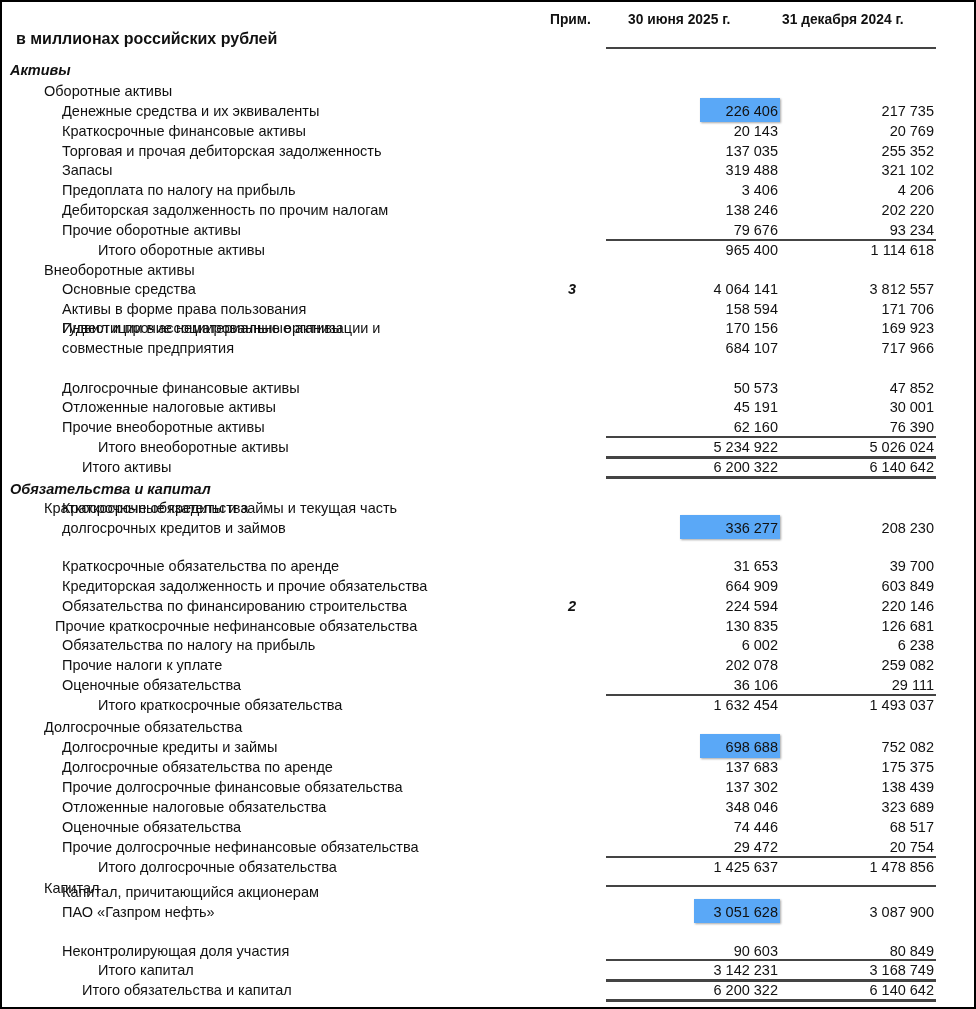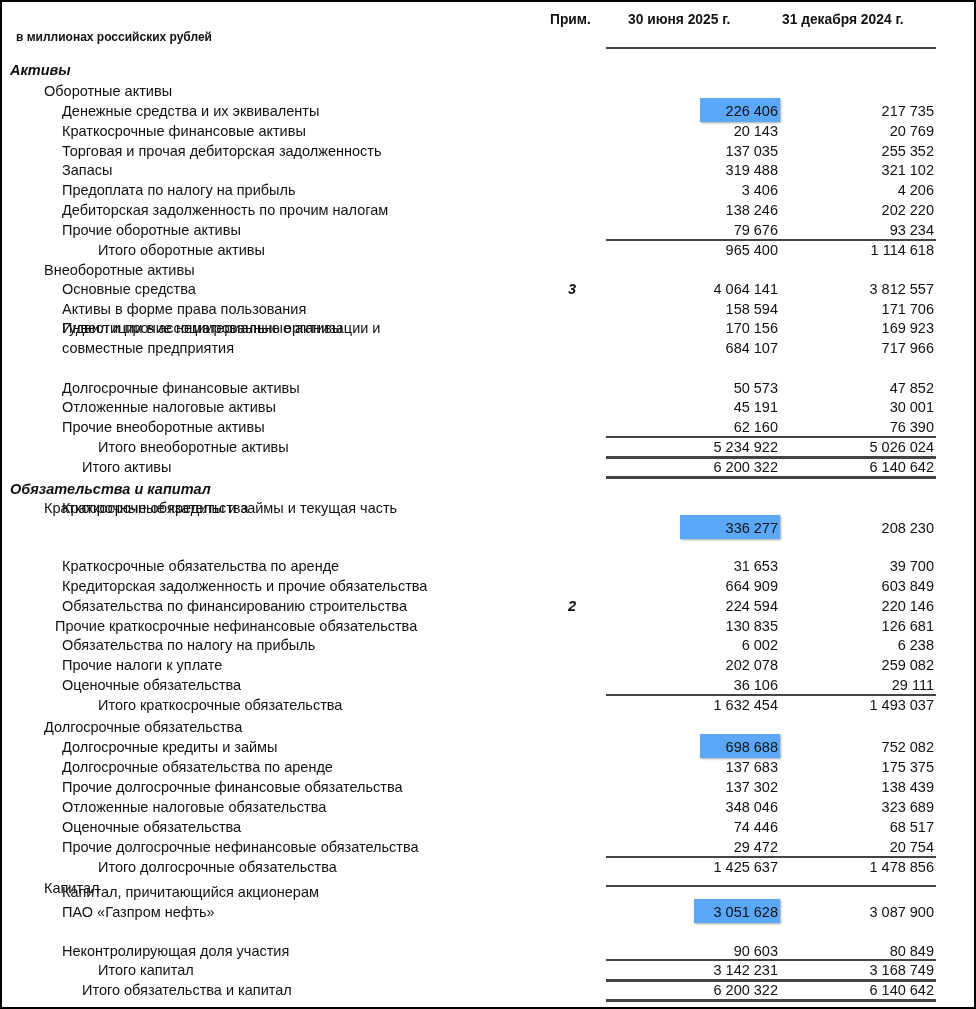--- a/index.html
+++ b/index.html
@@ -1,21 +1,21 @@
 <!DOCTYPE html>
 <html><head>
 <meta charset="utf-8">
 <style>
   html, body { margin: 0; padding: 0; background: #fff; }
   body { width: 976px; height: 1009px; position: relative; overflow: hidden;
          font-family: "Liberation Sans", sans-serif; color: #111; }
   .frame { position: absolute; left: 0; top: 0; width: 972px; height: 1005px;
            border: 2px solid #000; background: #fff; }
   .hdr { position: absolute; top: 8px; font-size: 15px; font-weight: bold; transform: scaleX(0.92); transform-origin: left; }
-  .units { position: absolute; left: 14px; top: 28px; font-size: 12px; font-weight: bold; }
+  .units { position: absolute; left: 14px; top: 28px; font-size: 16px; font-weight: bold; }
   .hline { position: absolute; height: 0; border-top: 2px solid #444; }
   .row { position: absolute; left: 0; width: 976px; height: 20px; font-size: 14.5px; line-height: 20px; }
   .lbl { position: absolute; white-space: nowrap; }
   .note { position: absolute; left: 560px; width: 20px; text-align: center; font-weight: bold; font-style: italic; }
   .v1 { position: absolute; right: 200px; text-align: right; white-space: nowrap; }
   .v2 { position: absolute; right: 44px; text-align: right; white-space: nowrap; }
   .bold { font-weight: normal; }
   .ital { font-style: italic; font-weight: bold; }
   .hl { position: absolute; background: #5aa8f7; box-shadow: 1px 1px 2px rgba(0,0,0,0.35); }
   .v1 span, .v2 span { position: relative; z-index: 2; }
@@ -132,20 +132,21 @@
       </div>
       <div class="hline" style="left: 604px; width: 330px; top: 454px; border-top-width: 3px;"></div>
       <div class="hline" style="left: 604px; width: 330px; top: 474px; border-top-width: 3px;"></div>
       <div class="row" style="top: 477px;">
         <div class="lbl ital" style="left: 8px;">Обязательства и капитал</div>
       </div>
       <div class="row" style="top: 496px;">
         <div class="lbl bold" style="left: 42px;">Краткосрочные обязательства</div>
       </div>
       <div class="row" style="top: 516px;">
+        <div class="lbl" style="left: 60px;">долгосрочных кредитов и займов</div>
         <div class="lbl" style="left: 60px; top: -20px;">Краткосрочные кредиты и займы и текущая часть</div>
         <div class="hl" style="right: 198px; top: -3px; height: 24px; width: 100px;"></div>
         <div class="v1"><span>336 277</span></div>
         <div class="v2"><span>208 230</span></div>
       </div>
       <div class="row" style="top: 554px;">
         <div class="lbl" style="left: 60px;">Краткосрочные обязательства по аренде</div>
         <div class="v1"><span>31 653</span></div>
         <div class="v2"><span>39 700</span></div>
       </div>

